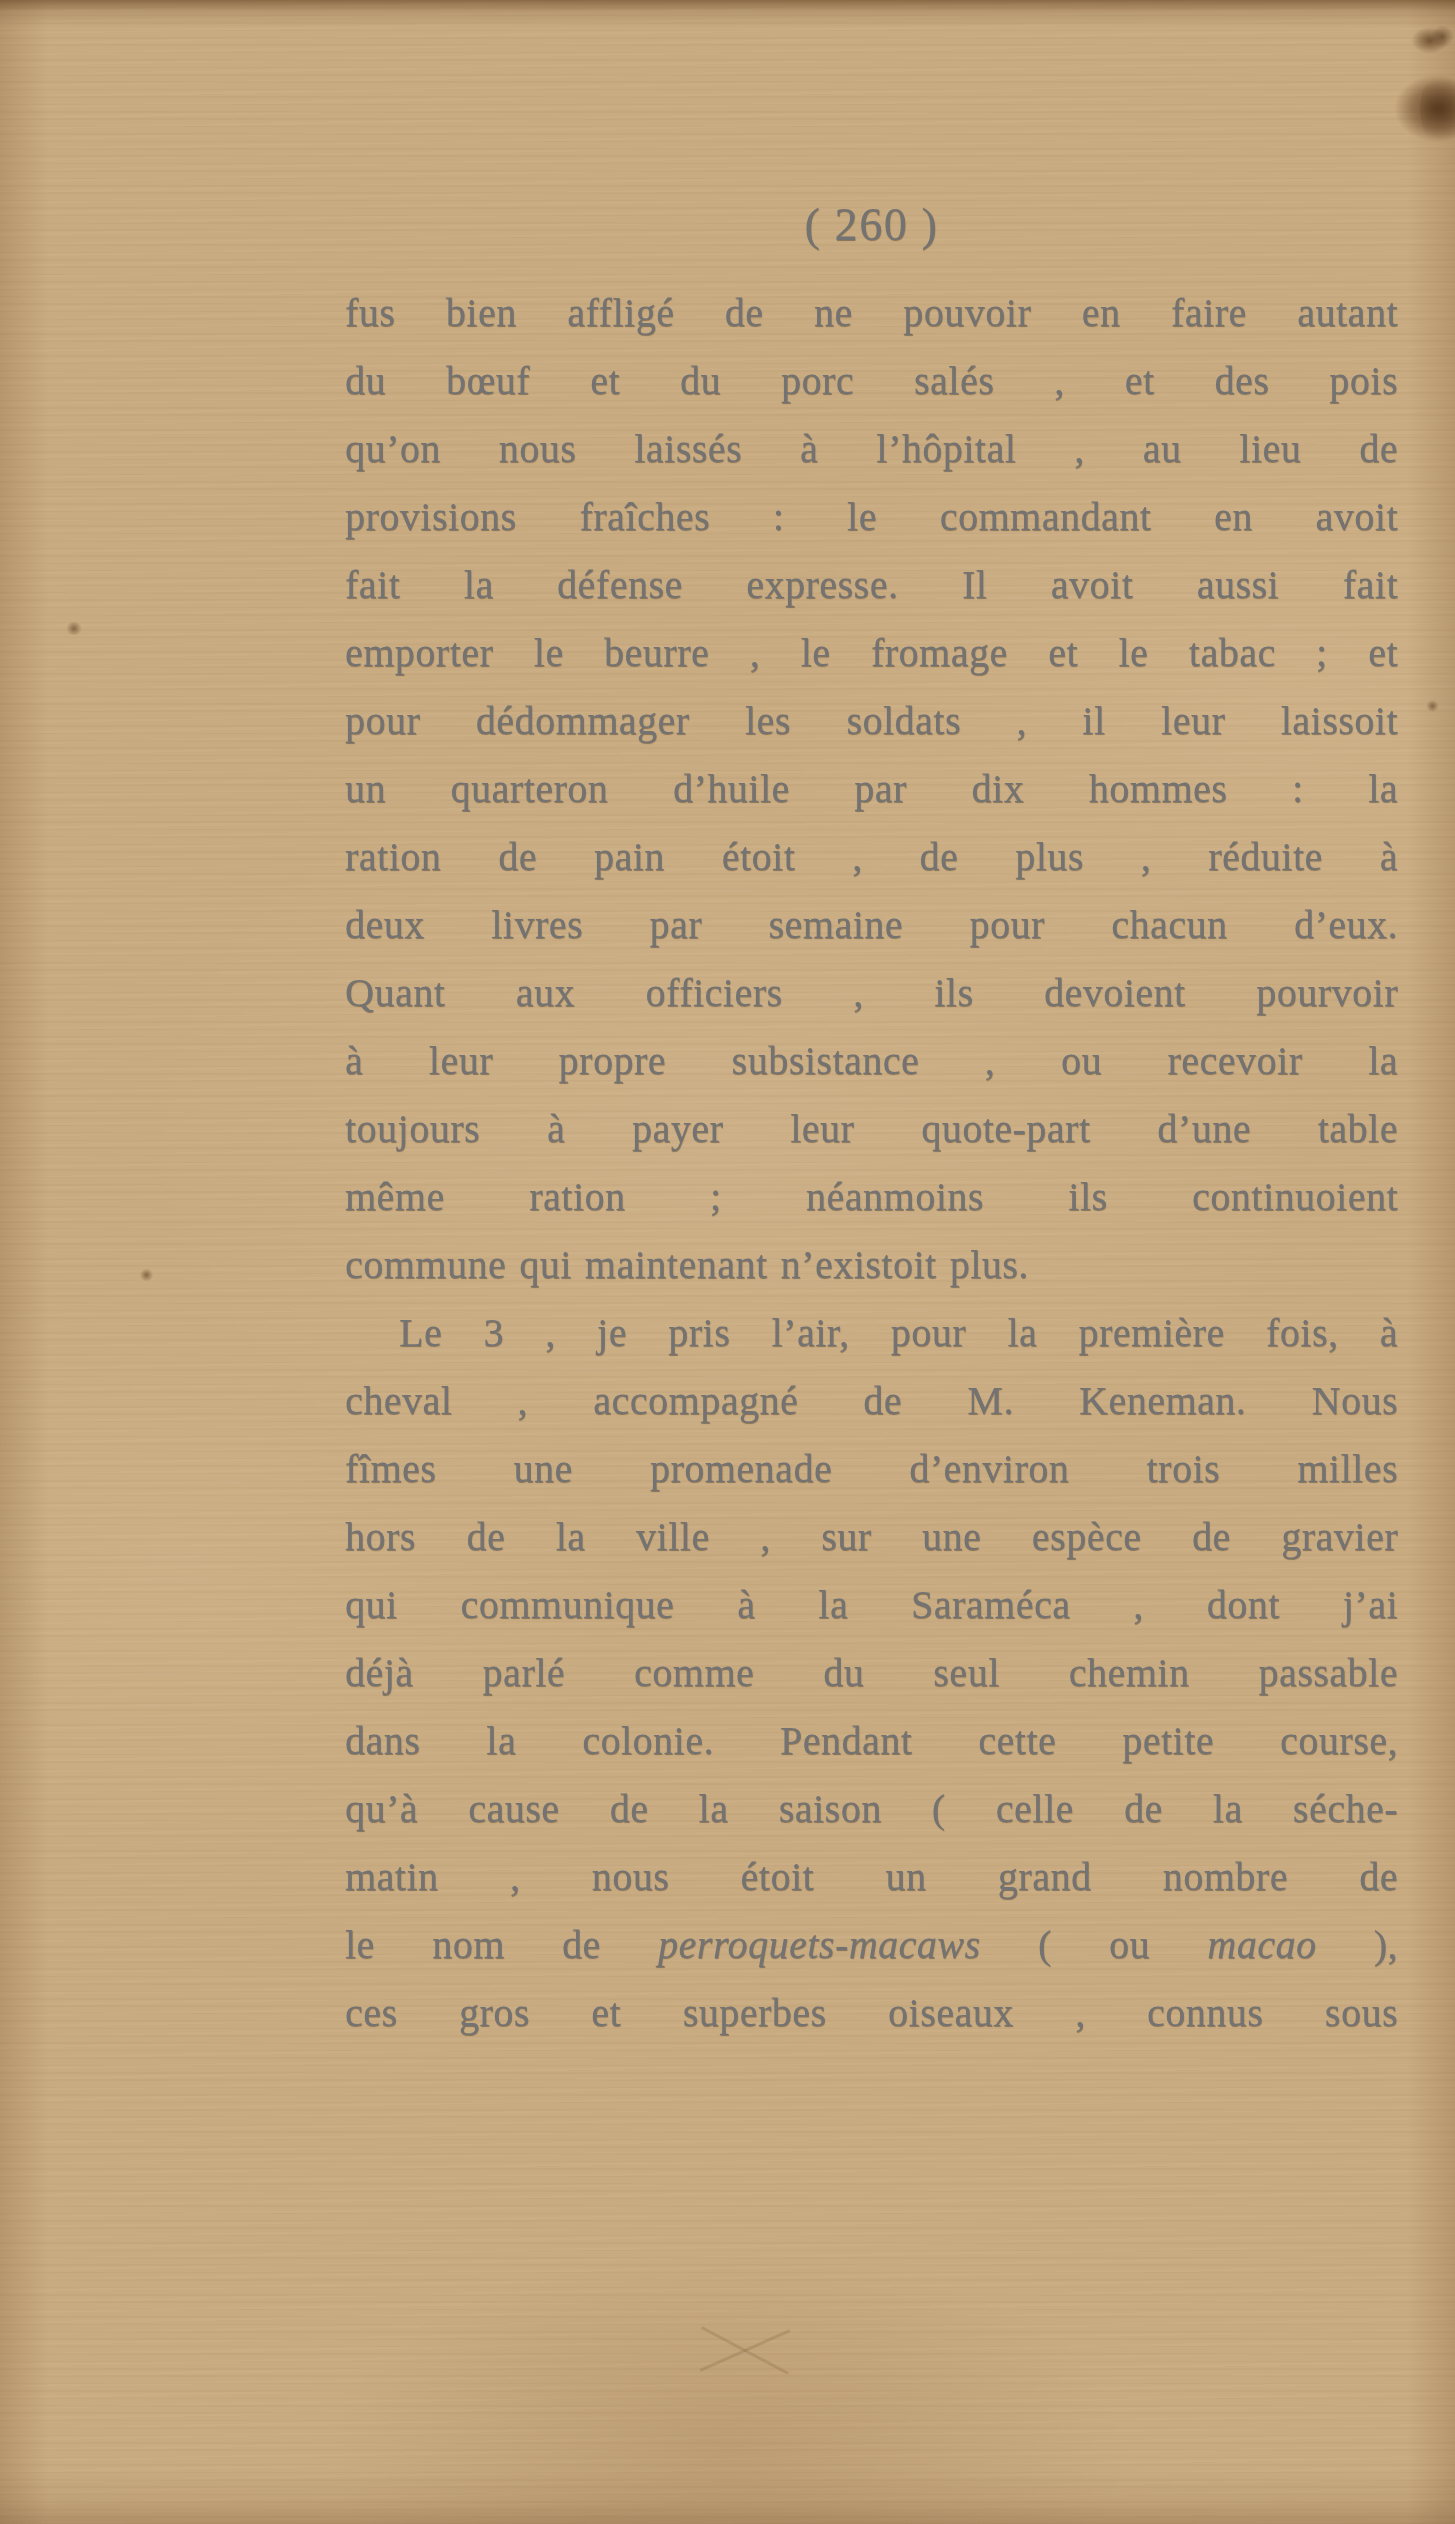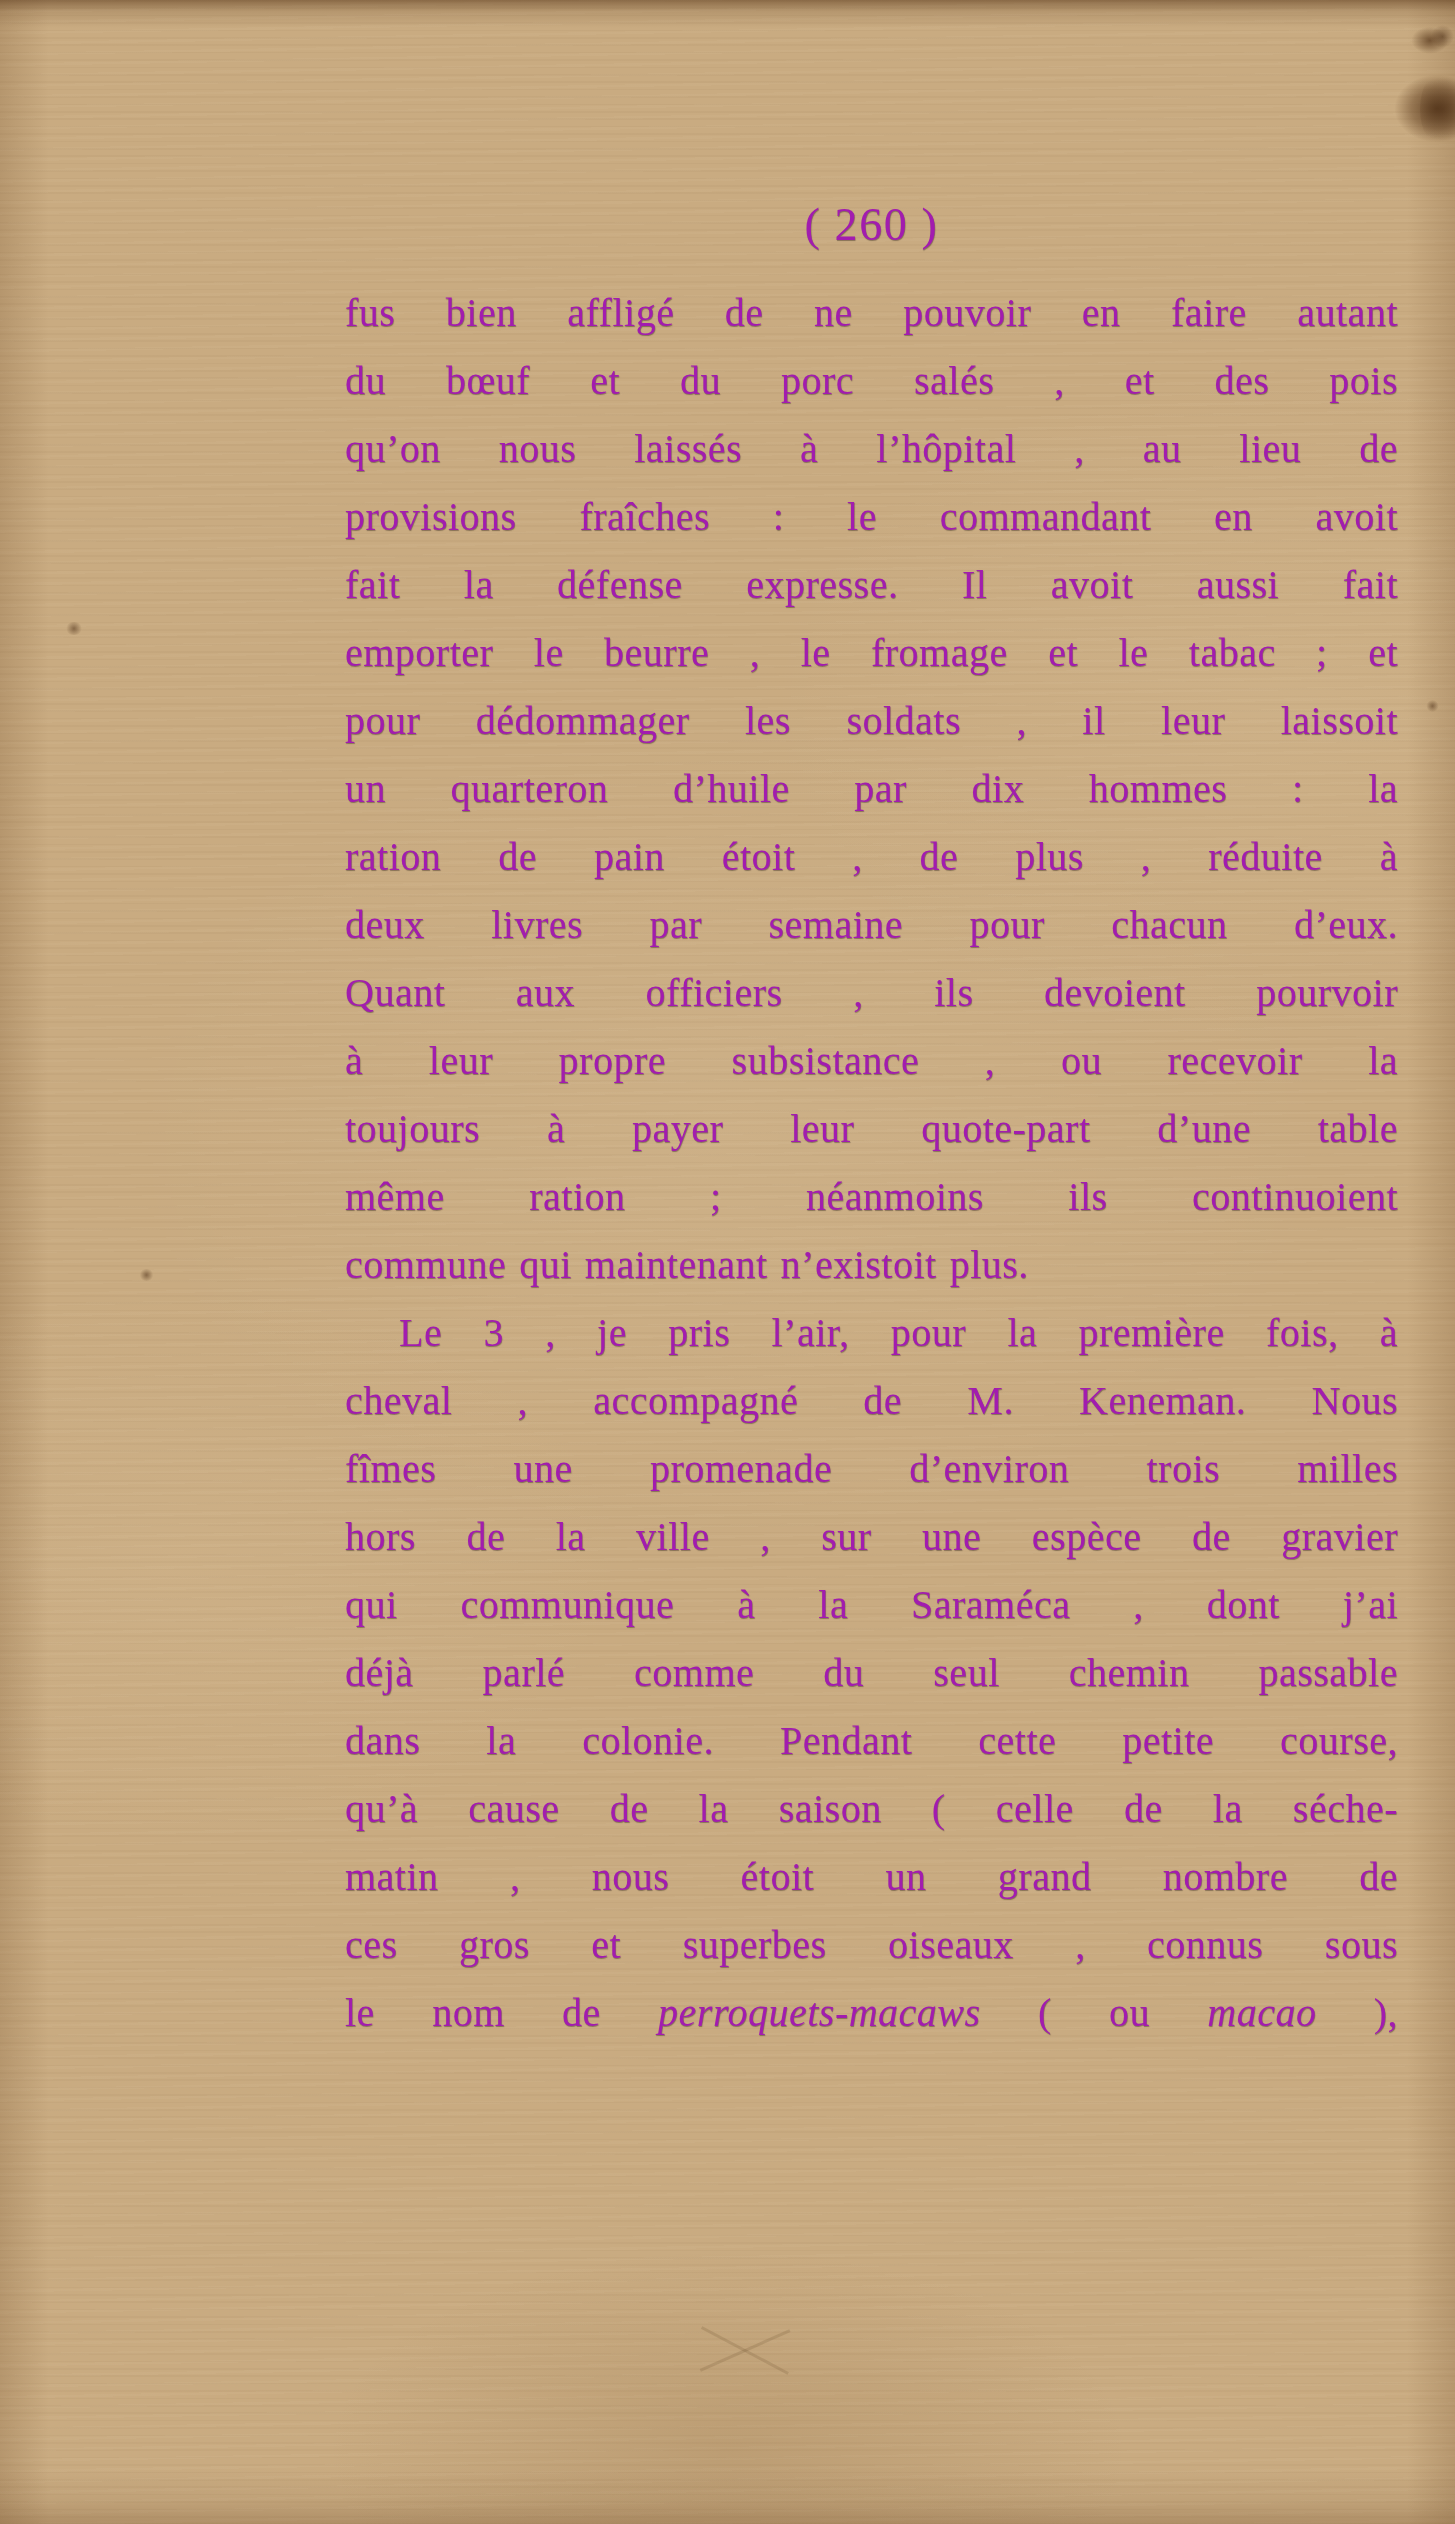--- a/index.html
+++ b/index.html
@@ -49,21 +49,21 @@
     position: absolute;
     background: rgba(100,70,38,0.18);
   }
 
   
   .text-column {
     position: absolute;
     left: 345px;
     top: 195px;
     width: 1053px;
-    color: #a21caf;
+    color: #737373;
     text-shadow: 0.5px 0.7px 0.9px rgba(54,43,30,0.45);
   }
   .page-number {
     text-align: center;
     font-size: 46px;
     height: 59px;
     line-height: 59px;
     margin-bottom: 24.6px;
     letter-spacing: 1.6px;
   }
@@ -119,17 +119,17 @@
       <div class="line"><span>commune qui maintenant n’existoit plus.</span></div>
       <div class="line just indent"><span>Le 3 , je pris l’air, pour la première fois, à</span></div>
       <div class="line just"><span>cheval , accompagné de M. Keneman. Nous</span></div>
       <div class="line just"><span>fîmes une promenade d’environ trois milles</span></div>
       <div class="line just"><span>hors de la ville , sur une espèce de gravier</span></div>
       <div class="line just"><span>qui communique à la Saraméca , dont j’ai</span></div>
       <div class="line just"><span>déjà parlé comme du seul chemin passable</span></div>
       <div class="line just"><span>dans la colonie. Pendant cette petite course,</span></div>
       <div class="line just"><span>qu’à cause de la saison ( celle de la séche-</span></div>
       <div class="line just"><span>matin , nous étoit un grand nombre de</span></div>
+      <div class="line just"><span>le nom de </span><span class="italic">perroquets-macaws</span><span> ( ou </span><span class="italic">macao</span><span> ),</span></div>
       <div class="line just"><span>ces gros et superbes oiseaux , connus sous</span></div>
-      <div class="line just"><span>le nom de </span><span class="italic">perroquets-macaws</span><span> ( ou </span><span class="italic">macao</span><span> ),</span></div>
     </div>
 </div>
 
 
 </body></html>

